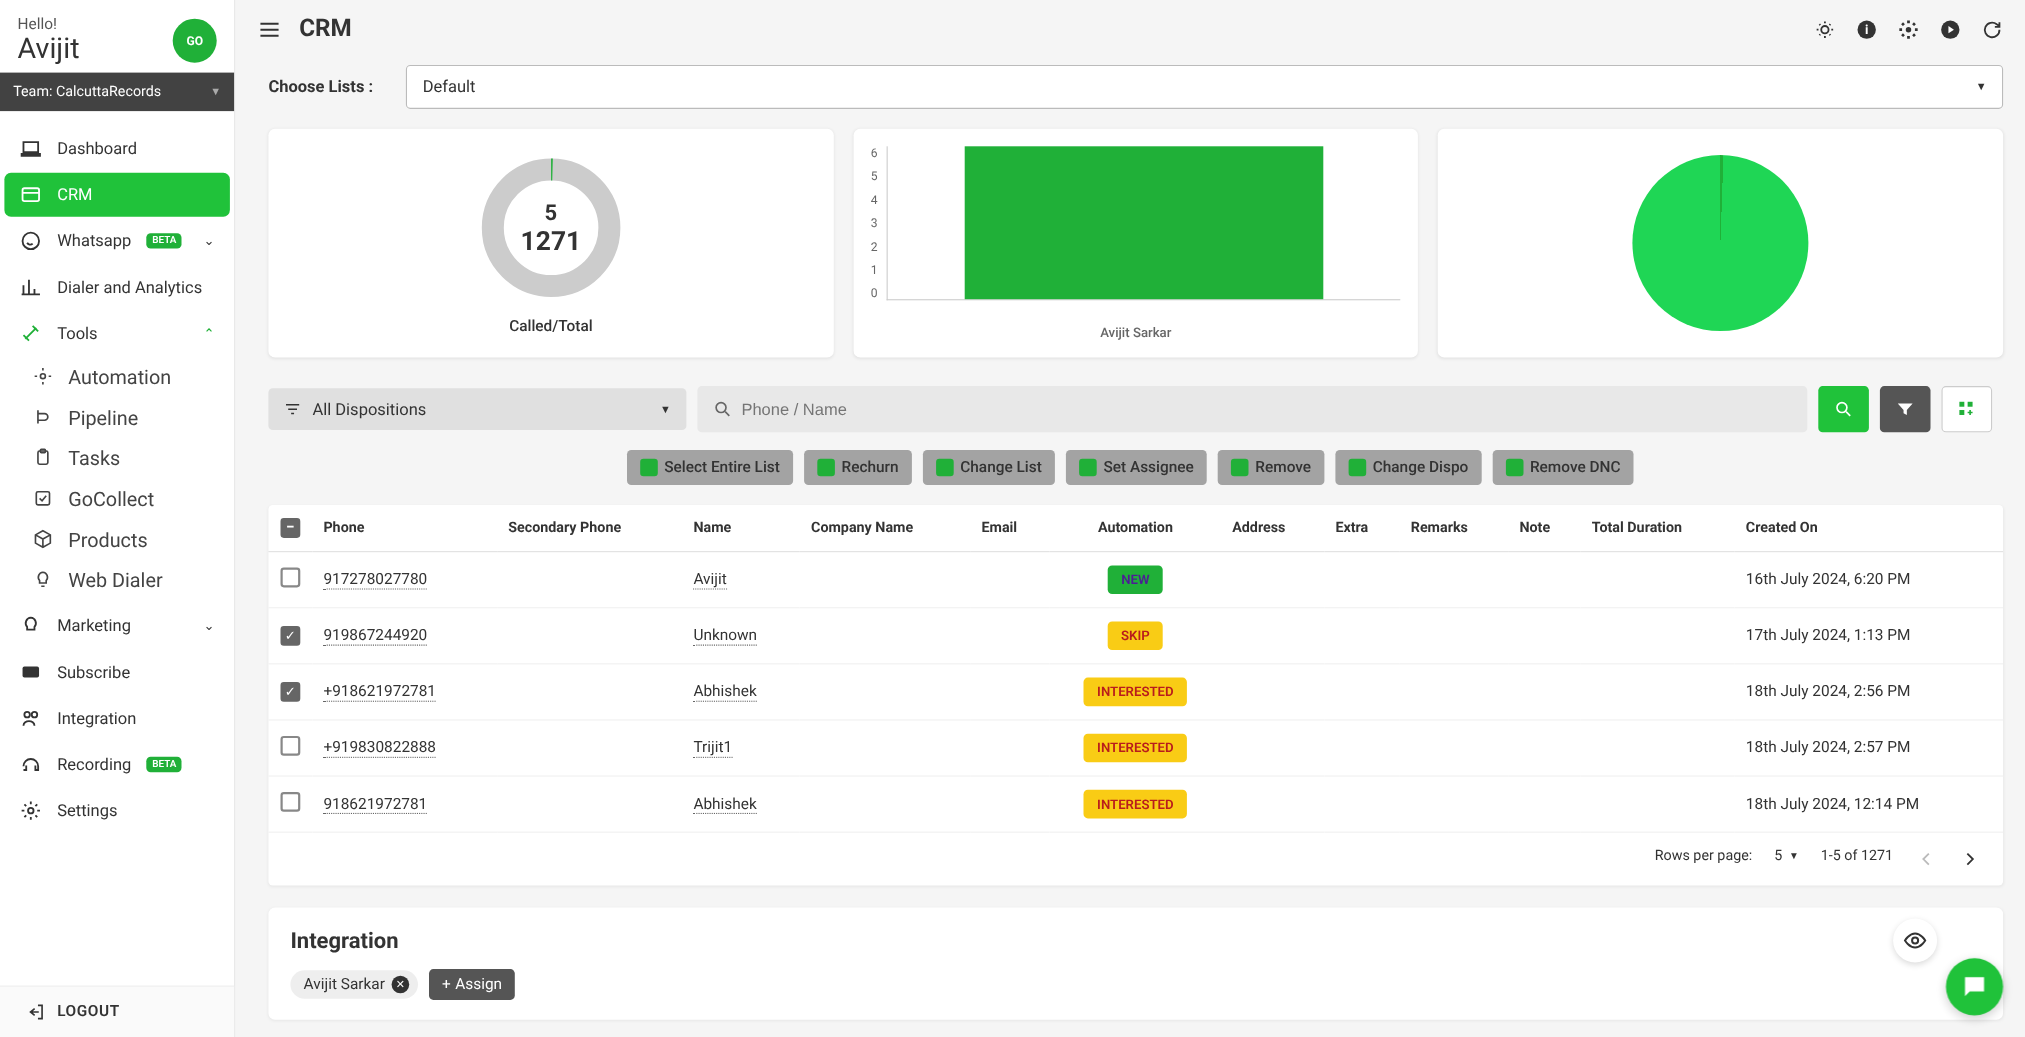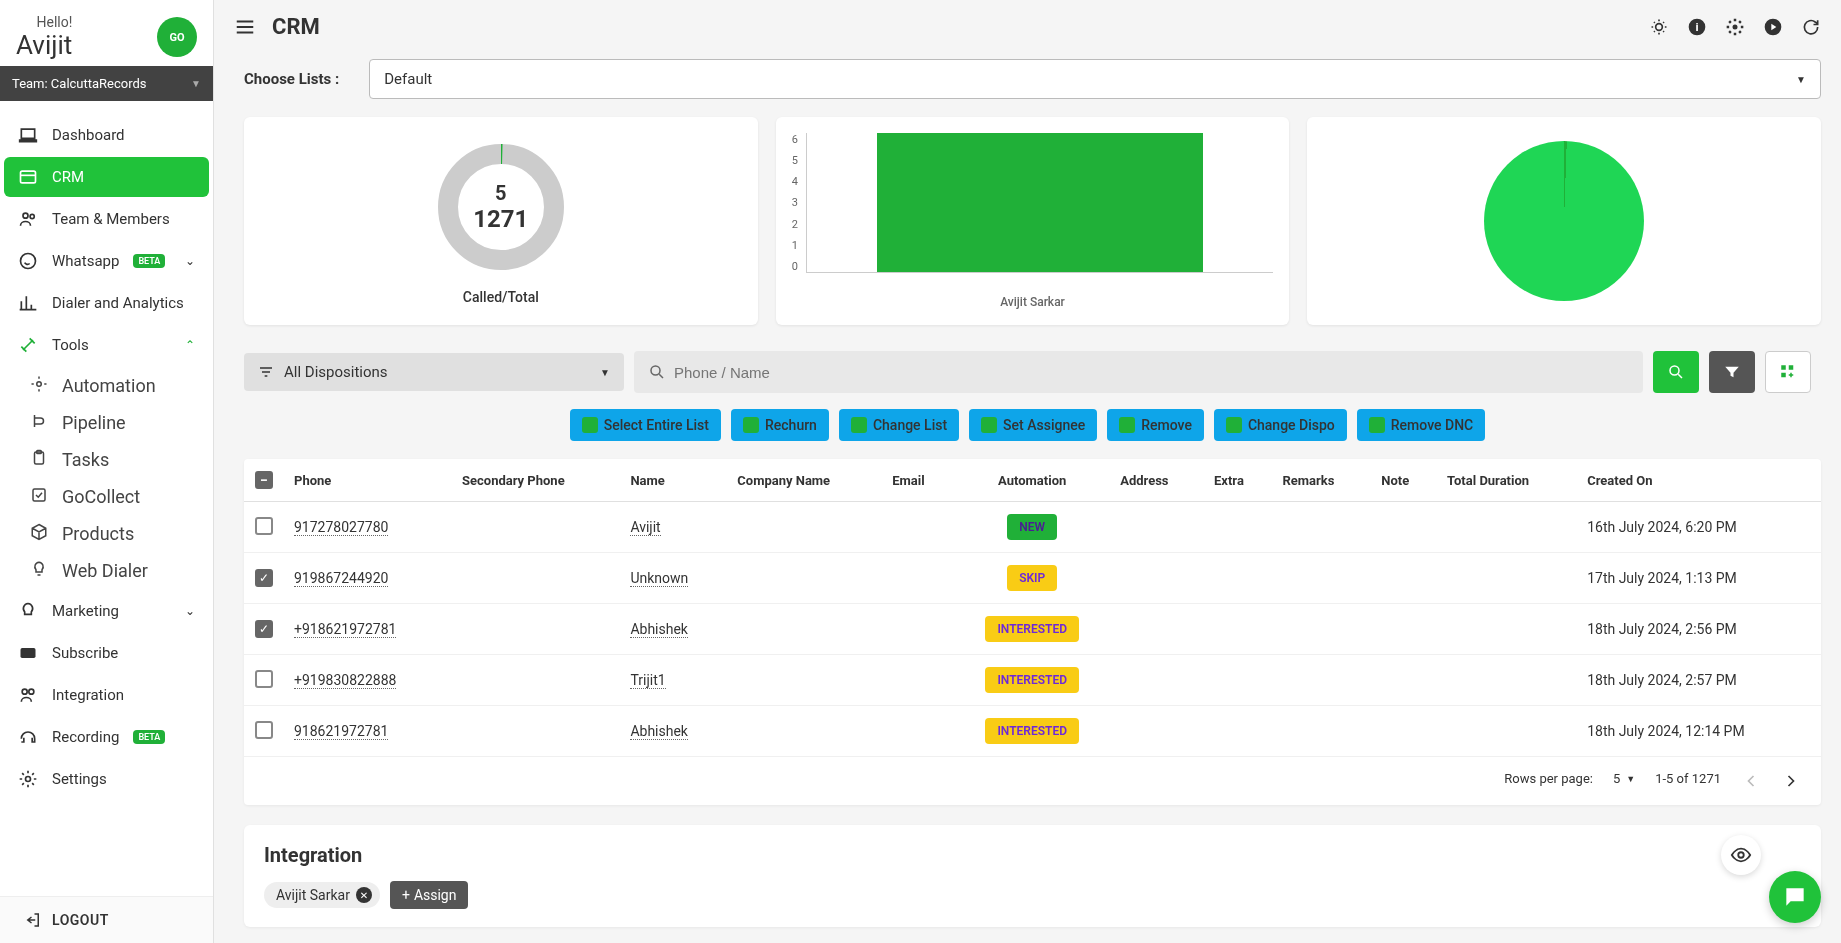--- a/index.html
+++ b/index.html
@@ -1,19 +1,19 @@
 <!DOCTYPE html>
 <html><head>
 <meta charset="utf-8">
 <style>
 * { box-sizing: border-box; margin: 0; padding: 0; }
 body { font-family: -apple-system, BlinkMacSystemFont, "Segoe UI", Roboto, sans-serif; background: #f5f5f5; color: #333; overflow-x: hidden; }
 .layout { display: flex; min-height: 100vh; }
 .sidebar { width: 214px; background: #fff; border-right: 1px solid #e0e0e0; display: flex; flex-direction: column; position: fixed; left: 0; top: 0; bottom: 0; overflow-y: auto; }
-.sidebar-header { padding: 14px 16px 6px; display: flex; align-items: center; justify-content: space-between; text-align: right; }
+.sidebar-header { padding: 14px 16px 6px; display: flex; align-items: center; justify-content: space-between; }
 .hello { font-size: 14px; color: #555; }
 .username { font-size: 26px; font-weight: 400; color: #333; }
 .go-badge { width: 40px; height: 40px; border-radius: 50%; background: #20b038; display: flex; align-items: center; justify-content: center; color: #fff; font-size: 11px; font-weight: 700;}
 .team-select { background: #424242; color: #fff; padding: 10px 12px; font-size: 13px; display: flex; justify-content: space-between; align-items: center; cursor: pointer; }
 .team-select .chev { color: #aaa; font-size: 10px; }
 .nav { padding-top: 12px; flex: 1; }
 .nav-item { display: flex; align-items: center; gap: 14px; padding: 10px 14px; font-size: 15px; color: #333; cursor: pointer; border-radius: 6px; margin: 2px 4px; }
 .nav-item.active { background: #20c23a; color: #fff; }
 .nav-item svg, .nav-item .icon { width: 20px; height: 20px; flex-shrink: 0; }
 .nav-item .beta { background: #20b038; color: #fff; font-size: 9px; padding: 2px 5px; border-radius: 4px; font-weight: 600; }
@@ -45,34 +45,34 @@
 .controls { display: flex; gap: 10px; padding: 6px 30px; align-items: center; }
 .dispo-select { background: #e0e0e0; border-radius: 4px; padding: 10px 14px; display: flex; align-items: center; gap: 10px; min-width: 380px; cursor: pointer; font-size:15px;}
 .dispo-select .chev { margin-left: auto; font-size:10px; }
 .search-box { flex: 1; background: #e8e8e8; border-radius: 4px; display: flex; align-items: center; padding: 0 14px; height: 42px; }
 .search-box input { flex: 1; border: none; background: transparent; outline: none; font-size: 15px; }
 .btn-sq { width: 46px; height: 42px; border-radius: 4px; display: flex; align-items: center; justify-content: center; cursor: pointer; }
 .btn-green { background: #20c23a; color: #fff; }
 .btn-dark { background: #555; color: #fff; }
 .btn-outline { background: #fff; border: 1px solid #ccc; color: #20b038; }
 .bulk-actions { display: flex; gap: 10px; justify-content: center; padding: 10px 30px; flex-wrap: wrap; }
-.chip-btn { background: #0ea5e9; border-radius: 4px; padding: 8px 12px; display: flex; align-items: center; gap: 6px; font-size: 14px; cursor: pointer; font-weight:500;}
+.chip-btn { background: #a3a3a3; border-radius: 4px; padding: 8px 12px; display: flex; align-items: center; gap: 6px; font-size: 14px; cursor: pointer; font-weight:500;}
 .chip-btn .ic { width: 16px; height: 16px; background: #20b038; border-radius: 3px; display:inline-block; position:relative;}
 .table-wrap { background: #fff; margin: 8px 20px 0 30px; border-radius: 4px; box-shadow: 0 1px 3px rgba(0,0,0,.06);}
 table { width: 100%; border-collapse: collapse; }
 th { text-align: left; padding: 12px 10px; font-size: 13px; font-weight: 700; border-bottom: 1px solid #e0e0e0; }
 td { padding: 12px 10px; font-size: 14px; border-bottom: 1px solid #f0f0f0; }
 .chk { width: 18px; height: 18px; border: 2px solid #888; border-radius: 3px; display: inline-flex; align-items:center; justify-content:center; cursor: pointer; }
 .chk.checked { background: #666; border-color:#666; color:#fff; font-size:12px;}
 .chk.indet { background: #666; border-color:#666; color:#fff; font-size:14px;}
 .phone { border-bottom: 1px dotted #666; cursor:pointer;}
 .name-link { border-bottom: 1px dotted #666; cursor:pointer;}
 .disp-badge { display: inline-block; padding: 6px 12px; border-radius: 4px; font-size: 12px; font-weight: 600; color: #4c1d95; cursor:pointer;}
 .disp-green { background: #20b038; }
-.disp-yellow { background: #f9cc15; color:#6d28d9; }
+.disp-yellow { background: #f9cc15; color:#b91c1c; }
 .pager { display: flex; align-items: flex-start; justify-content: flex-end; gap: 20px; padding: 14px 20px; font-size: 13px; }
 .pager .sel { display: flex; align-items: center; gap: 6px; cursor:pointer;}
 .assignments { background: #fff; margin: 20px 20px 0 30px; border-radius: 6px; padding: 18px 20px; box-shadow: 0 1px 3px rgba(0,0,0,.06);}
 .assignments h3 { font-size: 20px; font-weight: 700; margin-bottom: 14px; }
 .assign-row { display: flex; align-items: center; gap: 10px; }
 .assign-chip { background: #eee; border-radius: 14px; padding: 5px 8px 5px 12px; display: flex; align-items: center; gap: 6px; font-size: 14px; }
 .assign-chip .x { background: #333; color: #fff; width: 16px; height: 16px; border-radius: 50%; display: flex; align-items: center; justify-content: center; font-size: 10px; cursor: pointer; }
 .assign-btn { background: #555; color: #fff; border-radius: 4px; padding: 6px 12px; font-size: 14px; cursor: pointer; display:flex; align-items:center; gap:4px;}
 .eye-fab { position: absolute; right: 80px; width: 40px; height: 40px; background: #fff; border-radius: 50%; display: flex; align-items: center; justify-content: center; box-shadow: 0 2px 6px rgba(0,0,0,.15); cursor: pointer; }
 .chat-fab { position: fixed; right: 20px; bottom: 20px; width: 52px; height: 52px; background: #20c23a; border-radius: 50%; display: flex; align-items: center; justify-content: center; color: #fff; box-shadow: 0 3px 10px rgba(0,0,0,.2); cursor: pointer; }
@@ -104,28 +104,20 @@
             <path d="M4 5h16v11H4z M2 18h20v2H2z" fill="none" stroke="currentColor" stroke-width="2"></path>
           </svg>
         <span>Dashboard</span>
       </div>
       <div class="nav-item active">
         <svg class="icon-svg" viewBox="0 0 24 24">
             <rect x="3" y="5" width="18" height="14" rx="2" fill="none" stroke="currentColor" stroke-width="2"></rect>
             <line x1="3" y1="10" x2="21" y2="10" stroke="currentColor" stroke-width="2"></line>
           </svg>
         <span>CRM</span>
-      </div>
-      <div class="nav-item">
-        <svg class="icon-svg" viewBox="0 0 24 24">
-            <circle cx="9" cy="8" r="3" fill="none" stroke="currentColor" stroke-width="2"></circle>
-            <circle cx="17" cy="9" r="2.5" fill="none" stroke="currentColor" stroke-width="2"></circle>
-            <path d="M3 20c0-3 3-5 6-5s6 2 6 5" fill="none" stroke="currentColor" stroke-width="2"></path>
-          </svg>
-        <span>Team &amp; Members</span>
       </div>
       <div class="nav-item">
         <svg class="icon-svg" viewBox="0 0 24 24">
             <circle cx="12" cy="12" r="9" fill="none" stroke="currentColor" stroke-width="2"></circle>
             <path d="M8 14c1 2 4 3 6 1" fill="none" stroke="currentColor" stroke-width="2"></path>
           </svg>
         <span>Whatsapp</span>
         <span class="beta">BETA</span>
         <span class="expand">⌄</span>
       </div>

